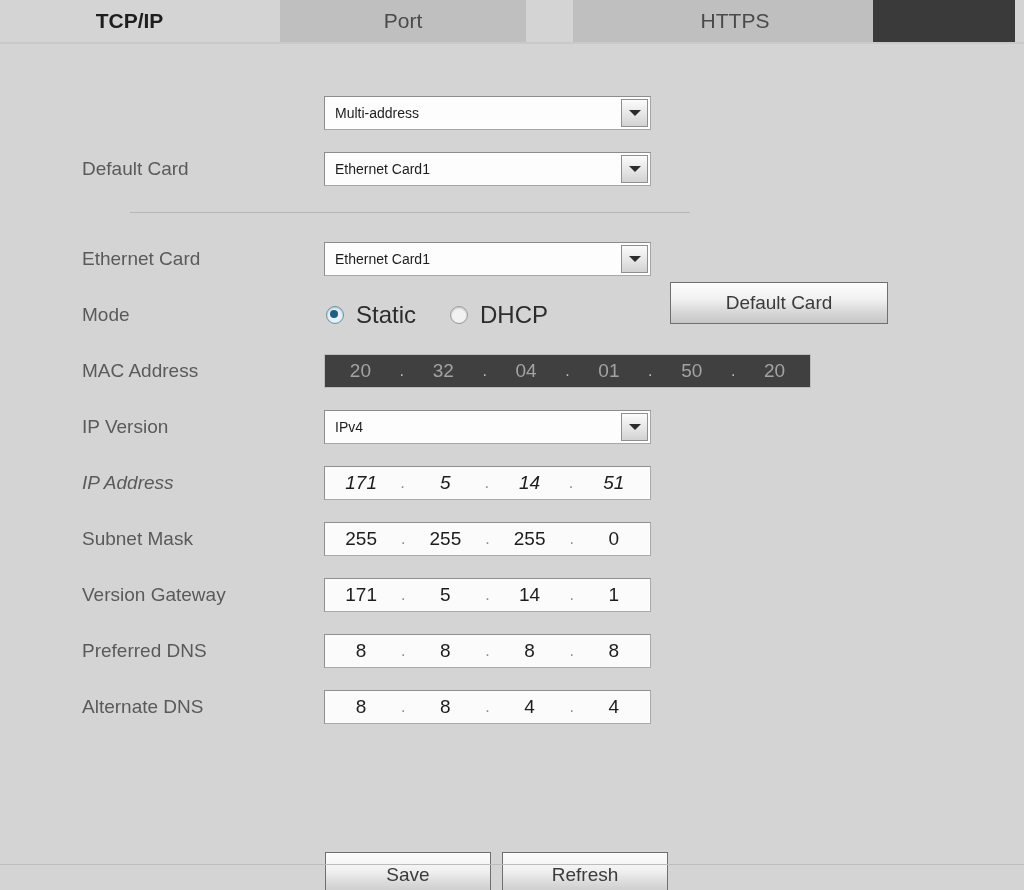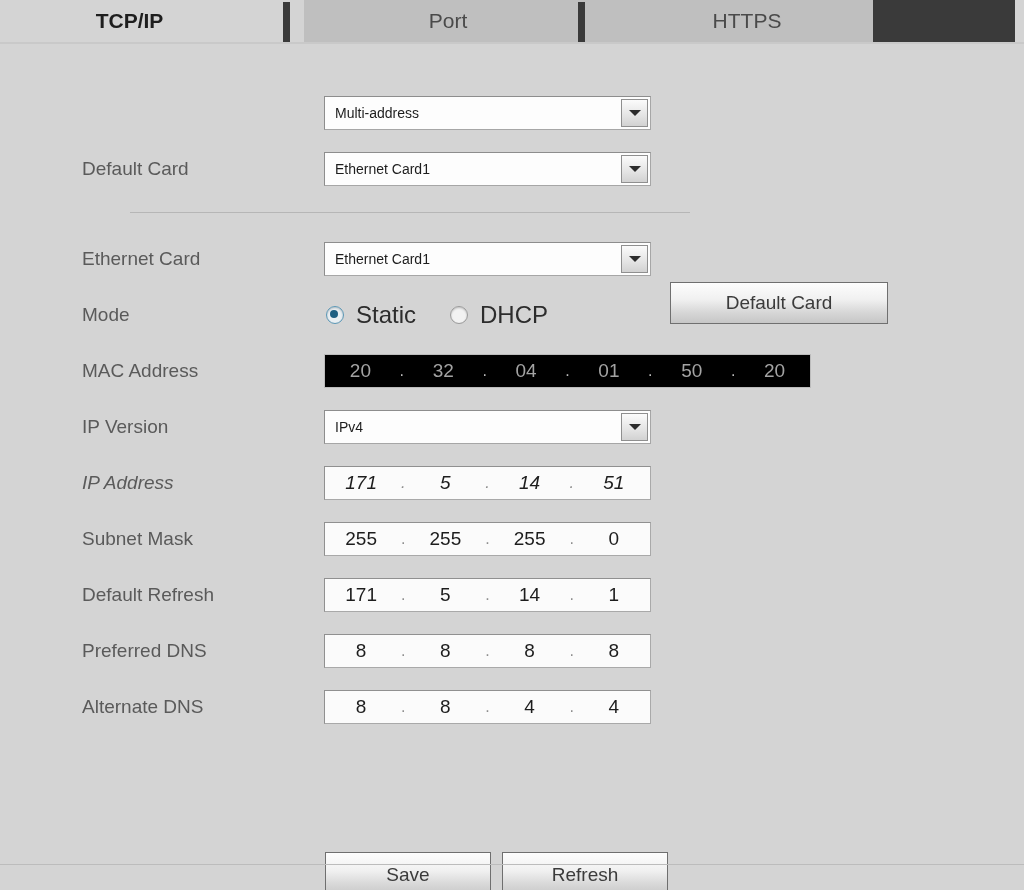--- a/index.html
+++ b/index.html
@@ -168,21 +168,21 @@
     border: 1px solid #a9a9a9;
     border-top-color: #909090;
     border-left-color: #909090;
     box-sizing: border-box;
     display: flex;
     align-items: center;
   }
   .ipbox.disabled {
     left: 324px;
     width: 487px;
-    background: #000000;
+    background: #404040;
     border-color: #bcbcbc;
   }
   .ipseg {
     flex: 1 1 0;
     text-align: center;
     font-size: 19px;
     color: #1d1d1d;
     font-family: "Liberation Sans", sans-serif;
   }
   .ipdot {
@@ -276,25 +276,25 @@
   }
 </style>
 </head>
 <body>
 
 <div class="tabbar">
   <div class="tab active" id="tab-0" style="left:0px; width:259px;">TCP/IP</div>
 
   <div class="tab-sep" style="left:283px;"></div>
 
-  <div class="tab inactive" id="tab-1" style="left:304px; width:288px;">Port</div>
+  <div class="tab inactive" id="tab-1" style="left:280px; width:246px;">Port</div>
 
   <div class="tab-sep" style="left:578px;"></div>
 
-  <div class="tab inactive" id="tab-2" style="left:585px; width:324px;">HTTPS</div>
+  <div class="tab inactive" id="tab-2" style="left:573px; width:324px;">HTTPS</div>
 
   <div class="tab-dark" style="left:873px; width:142px;"></div>
 
   <div class="tabbar-underline"></div>
 </div>
 
 <div class="panel">
 
   <div class="row" style="top:48px;">
     <div class="select" style="width:327px;">
@@ -382,21 +382,21 @@
       <span class="ipdot">.</span>
       <span class="ipseg">255</span>
       <span class="ipdot">.</span>
       <span class="ipseg">255</span>
       <span class="ipdot">.</span>
       <span class="ipseg">0</span>
     </div>
   </div>
 
   <div class="row" style="top:530px;">
-    <div class="lbl">Default Refresh</div>
+    <div class="lbl">Version Gateway</div>
     <div class="ipbox">
       <span class="ipseg">171</span>
       <span class="ipdot">.</span>
       <span class="ipseg">5</span>
       <span class="ipdot">.</span>
       <span class="ipseg">14</span>
       <span class="ipdot">.</span>
       <span class="ipseg">1</span>
     </div>
   </div>

